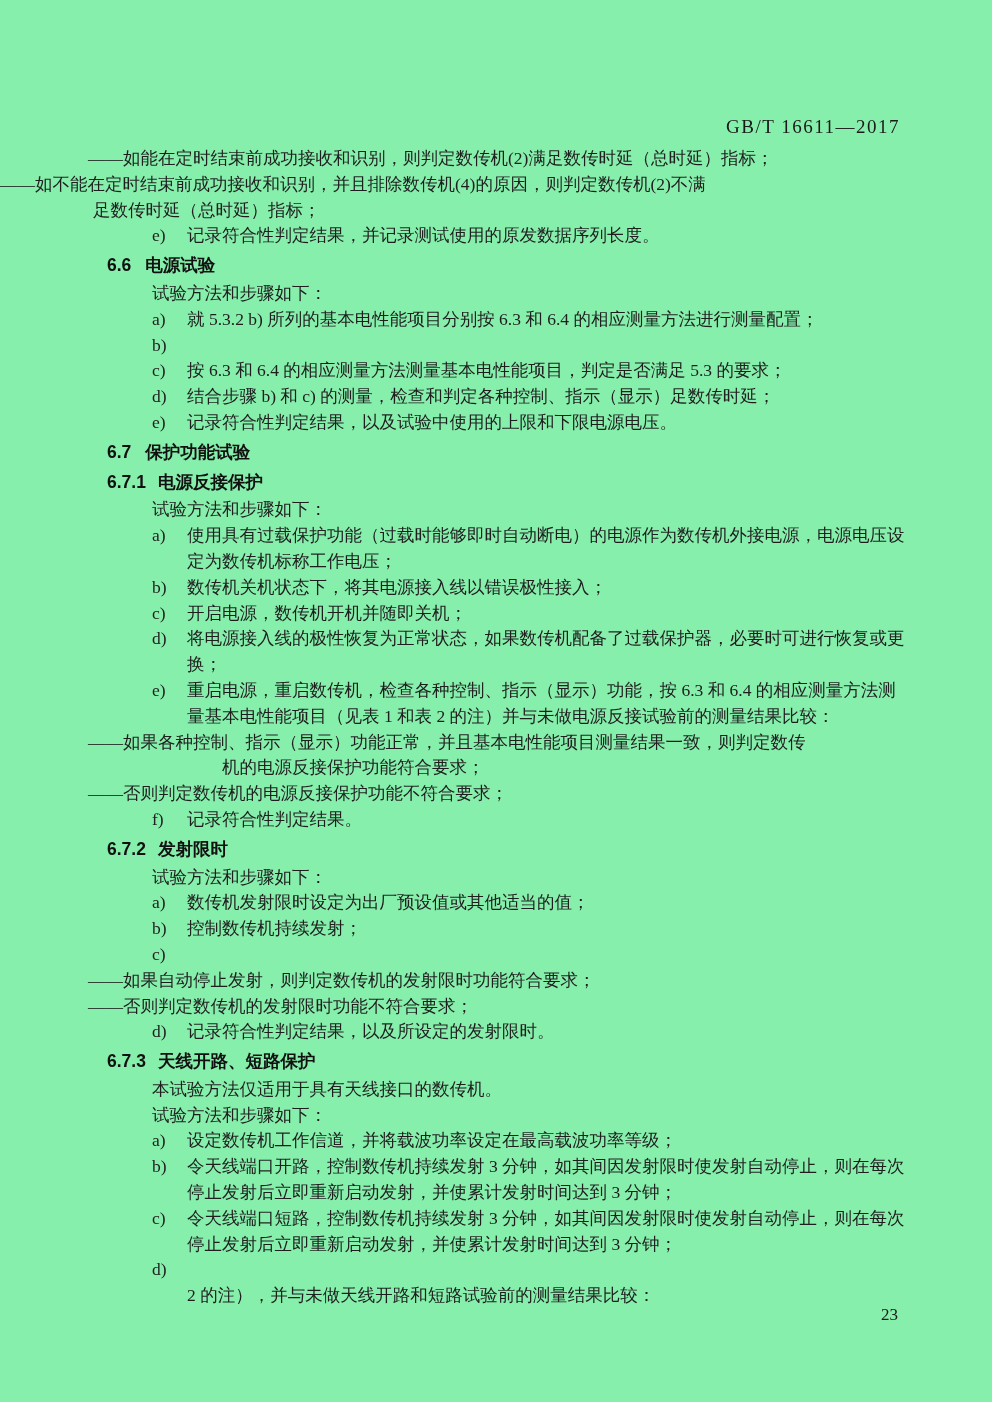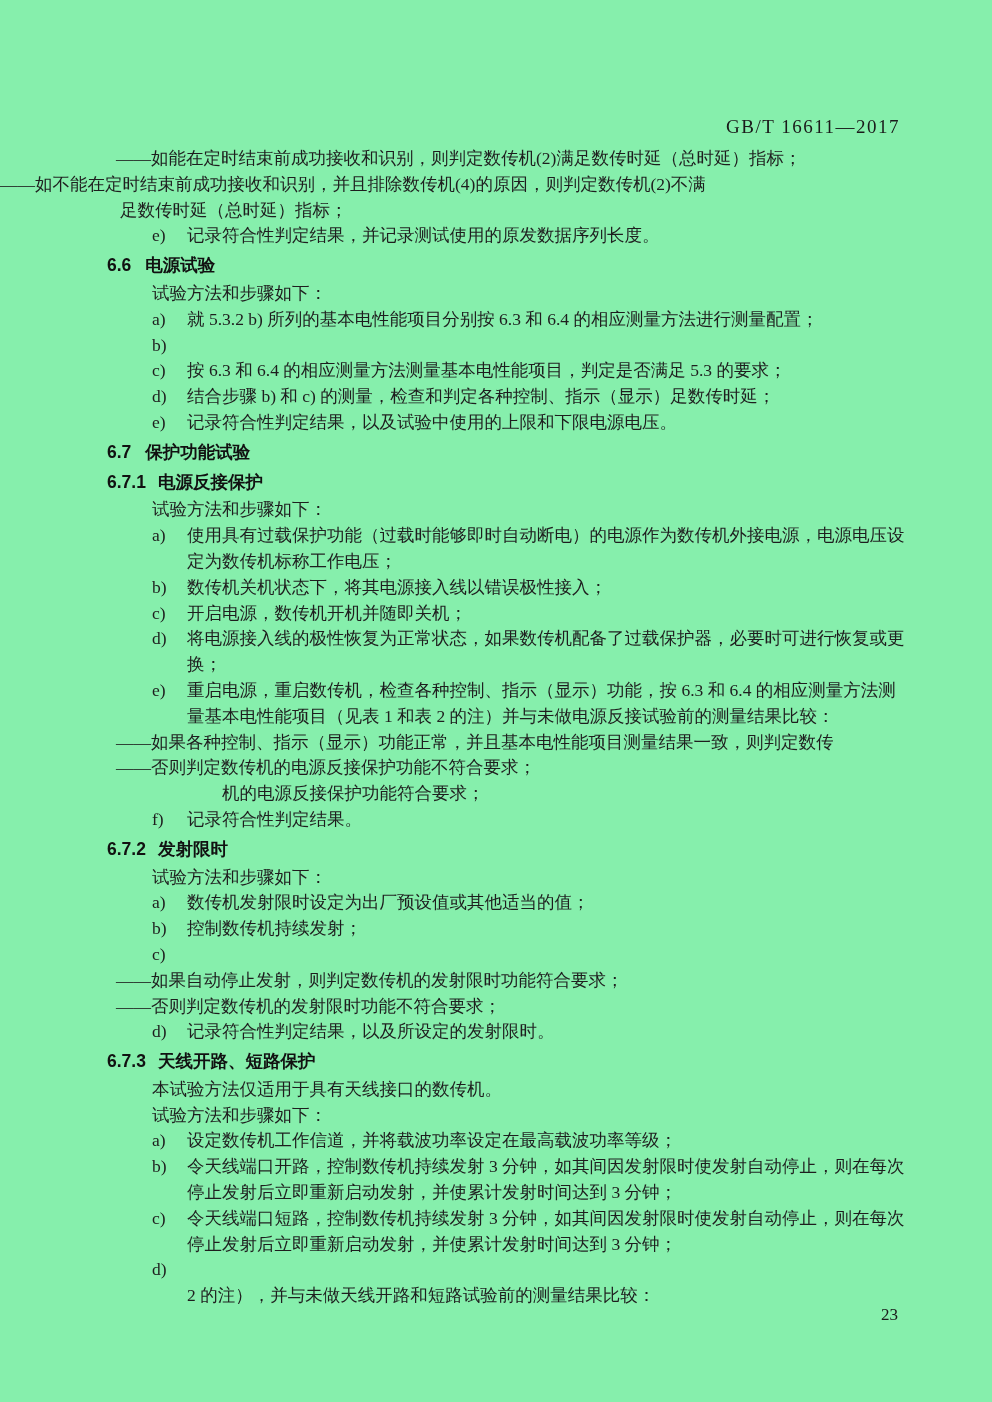--- a/index.html
+++ b/index.html
@@ -58,23 +58,23 @@
     color: #111;
   }
   .h2 .num { margin-right: 14px; }
   .h3 .num { margin-right: 12px; }
 
   .p       { padding-left: 152px; }
   .li      { padding-left: 187px; position: relative; }
   .li .marker { position: absolute; left: 152px; top: 0; }
   .licont  { padding-left: 187px; }
 
-  .dash       { padding-left: 116px; }
+  .dash       { padding-left: 88px; }
   .dashout    { }
-  .dashconta  { padding-left: 120px; }
+  .dashconta  { padding-left: 93px; }
   .dashcontb  { padding-left: 222px; }
 </style>
 </head>
 <body>
 
 <div class="page">
   <div class="running-header">GB/T 16611—2017</div>
 
   <div class="docbody">
       <div class="ln dash">——如能在定时结束前成功接收和识别，则判定数传机(2)满足数传时延（总时延）指标；</div>
@@ -93,22 +93,22 @@
       <div class="ln p">试验方法和步骤如下：</div>
       <div class="ln li"><span class="marker">a)</span><span>使用具有过载保护功能（过载时能够即时自动断电）的电源作为数传机外接电源，电源电压设</span></div>
       <div class="ln licont">定为数传机标称工作电压；</div>
       <div class="ln li"><span class="marker">b)</span><span>数传机关机状态下，将其电源接入线以错误极性接入；</span></div>
       <div class="ln li"><span class="marker">c)</span><span>开启电源，数传机开机并随即关机；</span></div>
       <div class="ln li"><span class="marker">d)</span><span>将电源接入线的极性恢复为正常状态，如果数传机配备了过载保护器，必要时可进行恢复或更</span></div>
       <div class="ln licont">换；</div>
       <div class="ln li"><span class="marker">e)</span><span>重启电源，重启数传机，检查各种控制、指示（显示）功能，按 6.3 和 6.4 的相应测量方法测</span></div>
       <div class="ln licont">量基本电性能项目（见表 1 和表 2 的注）并与未做电源反接试验前的测量结果比较：</div>
       <div class="ln dash">——如果各种控制、指示（显示）功能正常，并且基本电性能项目测量结果一致，则判定数传</div>
+      <div class="ln dashcontb">机的电源反接保护功能符合要求；</div>
       <div class="ln dash">——否则判定数传机的电源反接保护功能不符合要求；</div>
-      <div class="ln dashcontb">机的电源反接保护功能符合要求；</div>
       <div class="ln li"><span class="marker">f)</span><span>记录符合性判定结果。</span></div>
       <div class="ln h3"><span class="num">6.7.2</span><span class="title">发射限时</span></div>
       <div class="ln p">试验方法和步骤如下：</div>
       <div class="ln li"><span class="marker">a)</span><span>数传机发射限时设定为出厂预设值或其他适当的值；</span></div>
       <div class="ln li"><span class="marker">b)</span><span>控制数传机持续发射；</span></div>
       <div class="ln li"><span class="marker">c)</span></div>
       <div class="ln dash">——如果自动停止发射，则判定数传机的发射限时功能符合要求；</div>
       <div class="ln dash">——否则判定数传机的发射限时功能不符合要求；</div>
       <div class="ln li"><span class="marker">d)</span><span>记录符合性判定结果，以及所设定的发射限时。</span></div>
       <div class="ln h3"><span class="num">6.7.3</span><span class="title">天线开路、短路保护</span></div>

